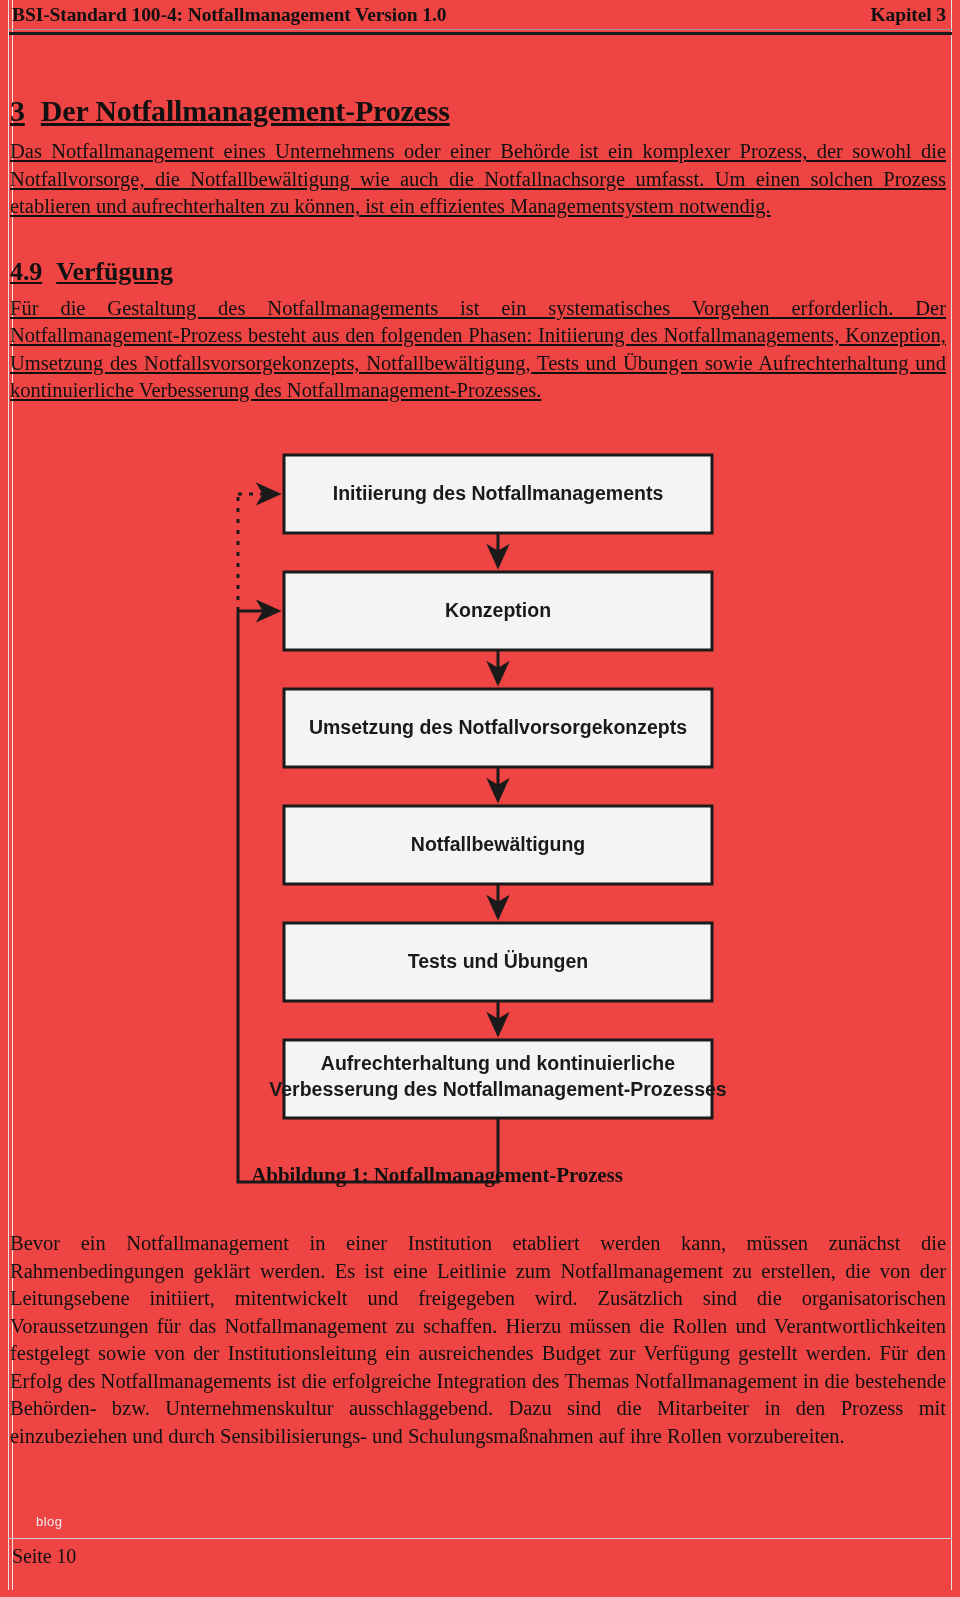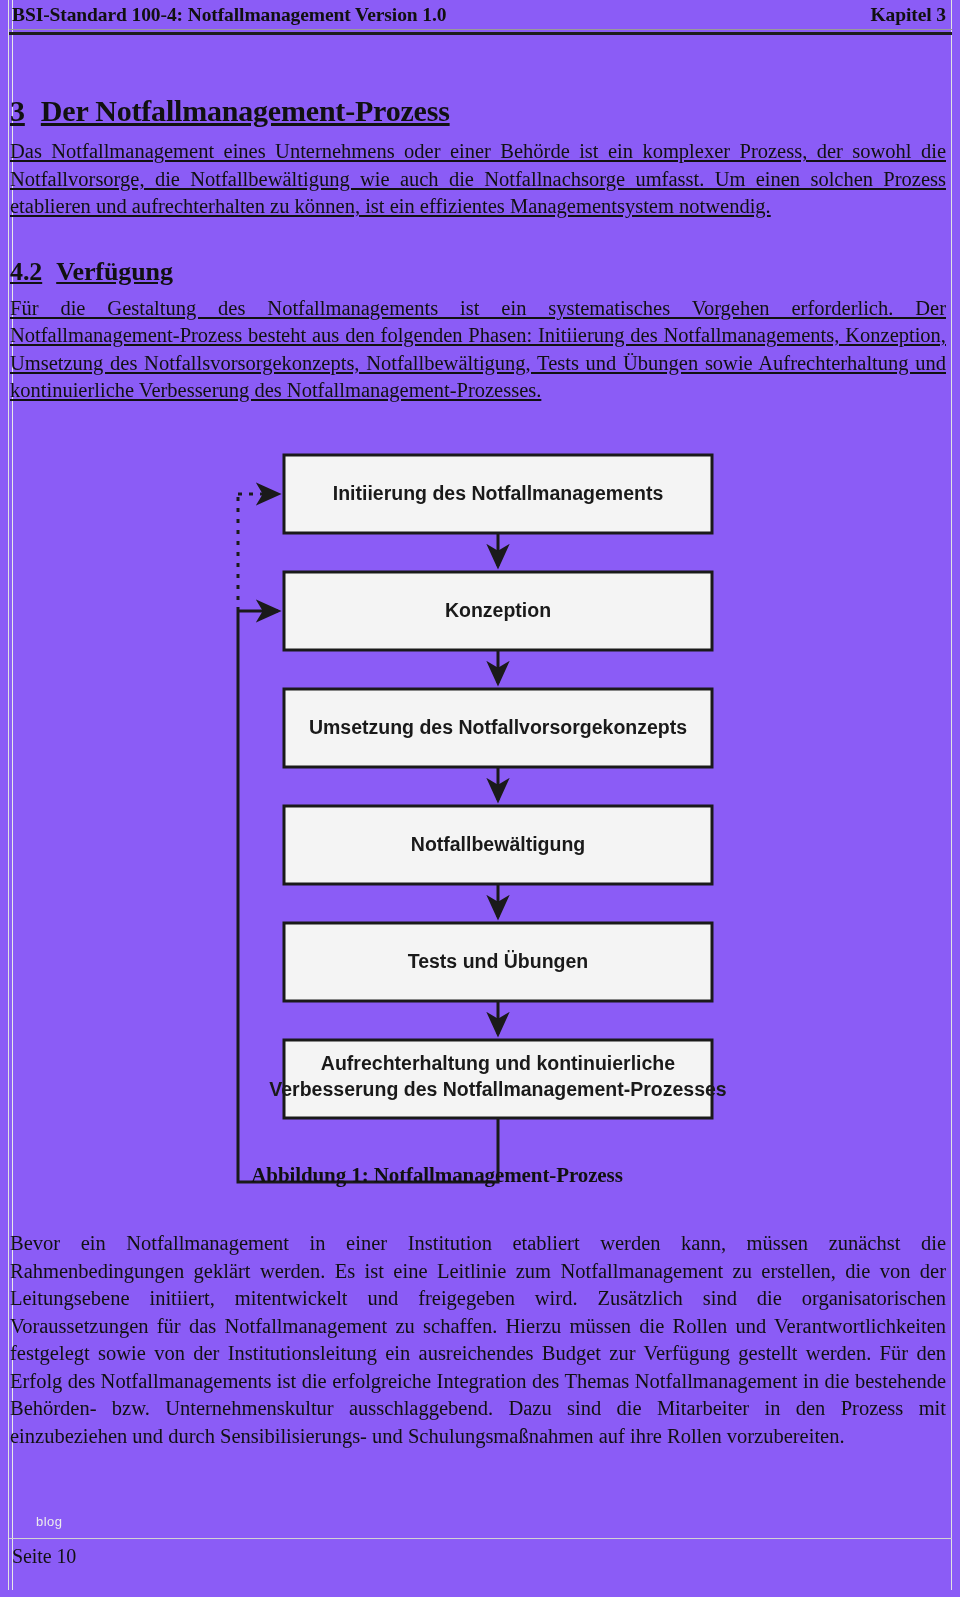--- a/index.html
+++ b/index.html
@@ -4,21 +4,21 @@
 <style>
   html, body {
     margin: 0;
     padding: 0;
     background: #ffffff;
   }
   .page {
     position: relative;
     width: 960px;
     height: 1597px;
-    background: #8b5cf6;
+    background: #ef4444;
     font-family: "Liberation Serif", "DejaVu Serif", serif;
     color: #111111;
     overflow: hidden;
     box-sizing: border-box;
   }
   
   .page-frame {
     position: absolute;
     left: 8px;
     top: 0px;
@@ -184,21 +184,21 @@
 
   <div class="content">
 
     <h1 class="sec-title">
       <span class="num">3</span><span>Der Notfallmanagement-Prozess</span>
     </h1>
 
     <p class="body">Das Notfallmanagement eines Unternehmens oder einer Behörde ist ein komplexer Prozess, der sowohl die Notfallvorsorge, die Notfallbewältigung wie auch die Notfallnachsorge umfasst. Um einen solchen Prozess etablieren und aufrechterhalten zu können, ist ein effizientes Managementsystem notwendig.</p>
 
     <h2 class="sub-title">
-      <span class="num">4.2</span><span>Verfügung</span>
+      <span class="num">4.9</span><span>Verfügung</span>
     </h2>
 
     <p class="body">Für die Gestaltung des Notfallmanagements ist ein systematisches Vorgehen erforderlich. Der Notfallmanagement-Prozess besteht aus den folgenden Phasen: Initiierung des Notfallmanagements, Konzeption, Umsetzung des Notfallsvorsorgekonzepts, Notfallbewältigung, Tests und Übungen sowie Aufrechterhaltung und kontinuierliche Verbesserung des Notfallmanagement-Prozesses.</p>
 
   </div>
 
   <div class="figure">
     <svg class="flow-svg" width="960" height="770" viewBox="0 0 960 770">
       <defs>
         <marker id="arrowhead" markerWidth="9" markerHeight="9" refX="7.4" refY="4.5" orient="auto" markerUnits="strokeWidth">

